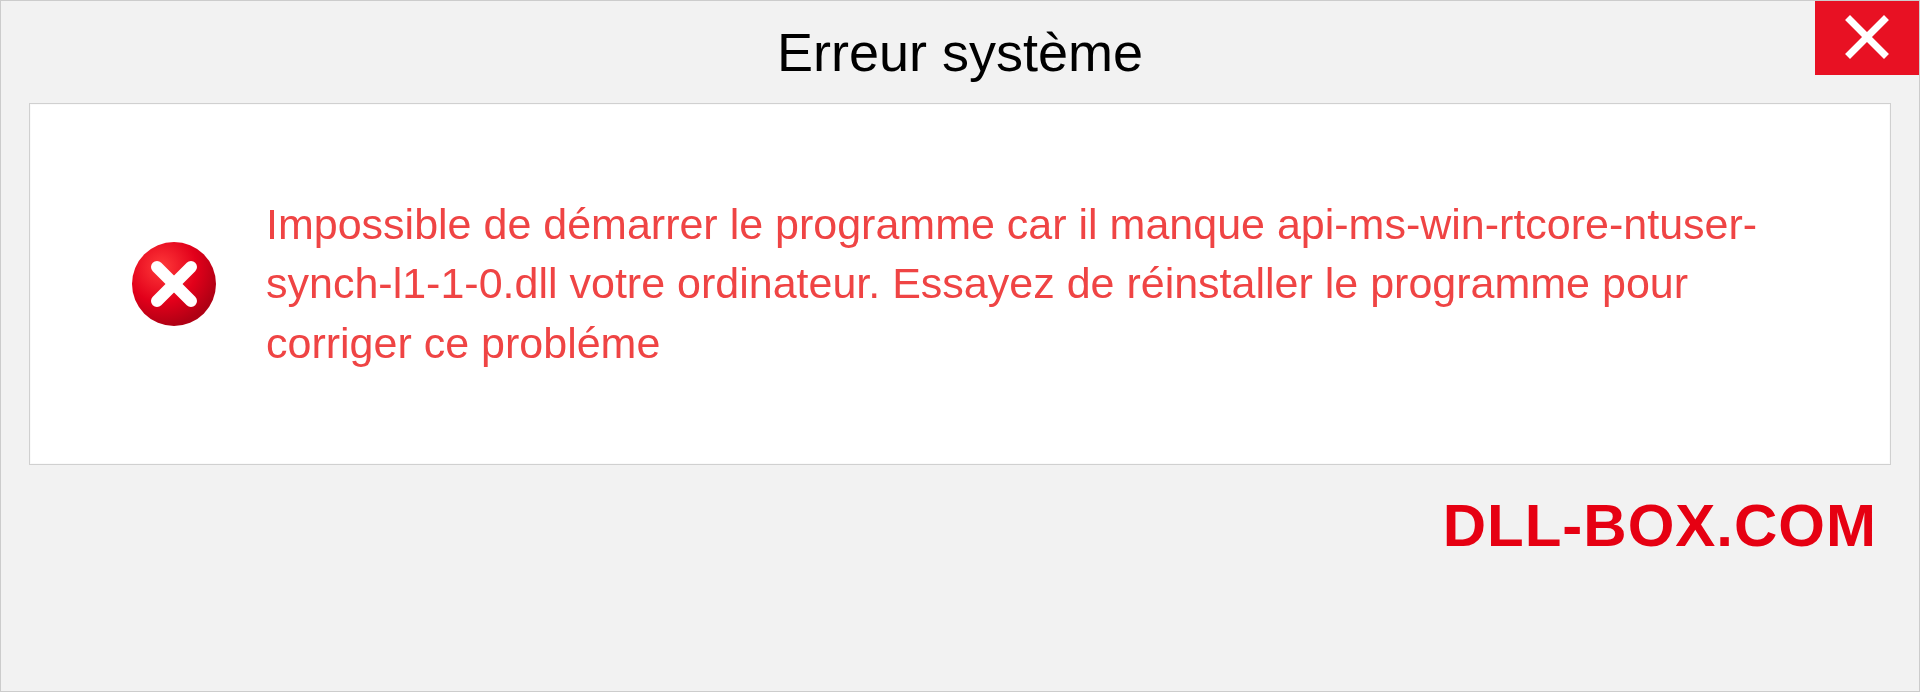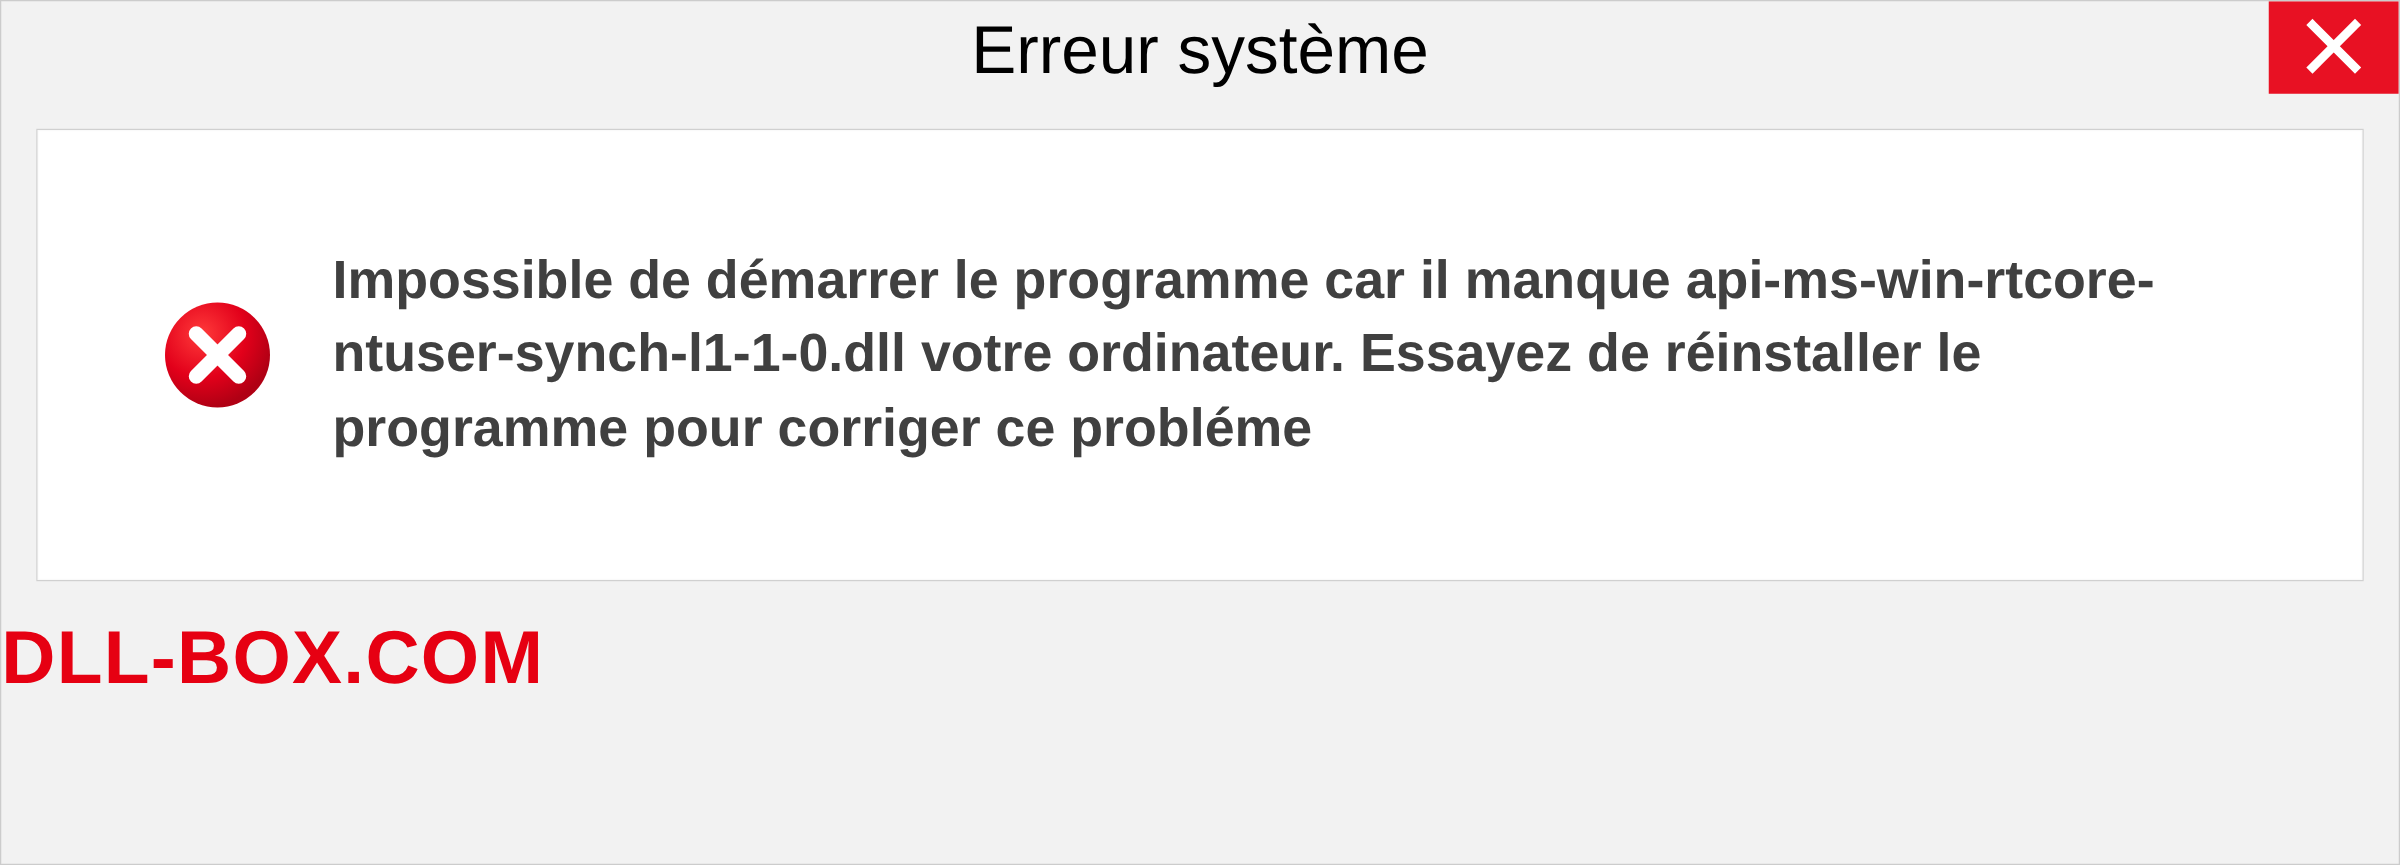--- a/index.html
+++ b/index.html
@@ -14,21 +14,21 @@
       height: 692px;
       position: relative;
       border: 1px solid #ccc;
     }
     .titlebar {
       display: flex;
       align-items: flex-start;
       justify-content: center;
       position: relative;
       height: 90px;
-      padding-top: 8px;
+      padding-top: 20px;
     }
     .title {
       font-size: 54px;
       font-weight: 400;
       color: #000;
       text-align: center;
     }
     .close-btn {
       position: absolute;
       top: 0;
@@ -63,27 +63,28 @@
       height: 88px;
       margin-left: 60px;
     }
     .error-icon-wrap svg {
       width: 88px;
       height: 88px;
     }
     .message-text {
       font-size: 43px;
       line-height: 1.38;
-      color: #404040;
-      font-weight: 700;
+      color: #ef4444;
+      font-weight: 400;
       padding-right: 20px;
     }
     .footer {
       display: flex;
       align-items: center;
+      justify-content: flex-end;
       padding: 26px 32px 0 0;
       gap: 52px;
     }
     .watermark {
       font-size: 60px;
       font-weight: 700;
       color: #e60012;
       letter-spacing: 1px;
       margin-right: 10px;
     }

